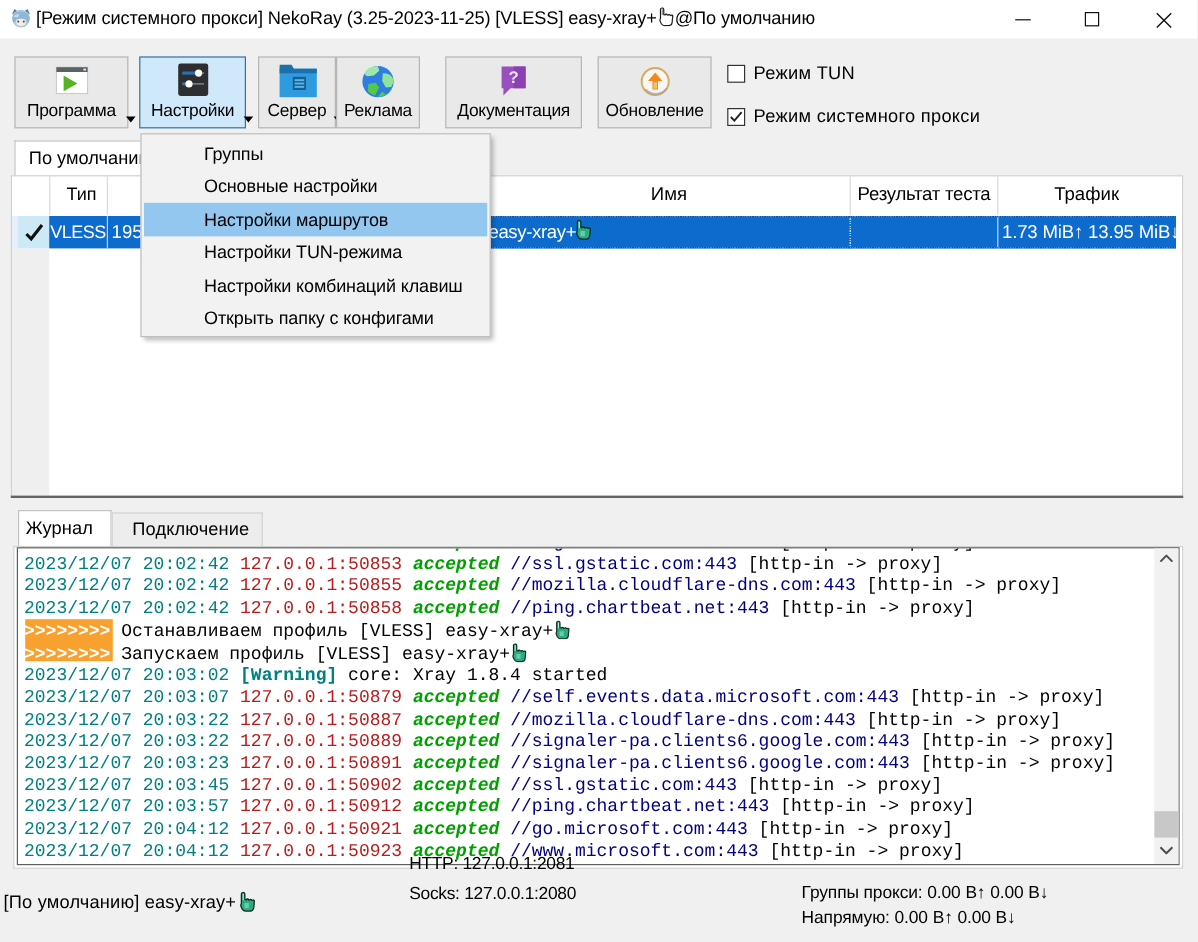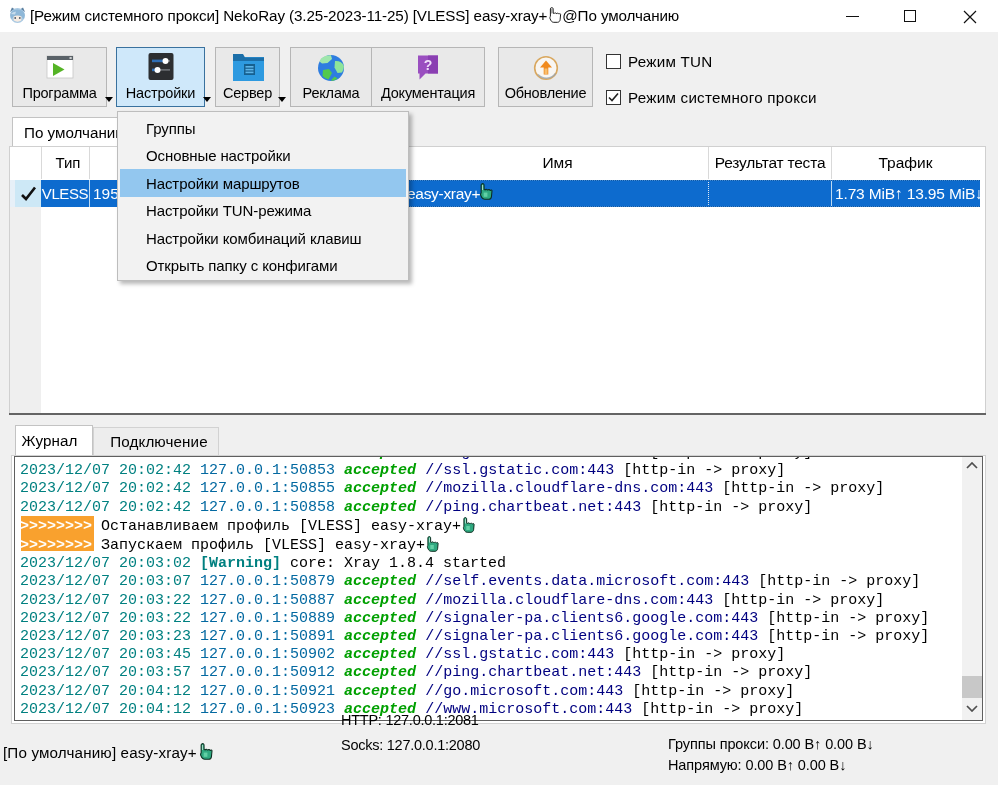--- a/index.html
+++ b/index.html
@@ -21,26 +21,26 @@
 .tab{font-size:15.2px;text-align:center;letter-spacing:0.1px}
 
 #pane1{left:9px;top:146px;width:977px;height:269px;border:1px solid #d0d0d0;background:#fff}
 #tab1{left:12px;top:117px;width:122px;height:30px;background:#fff;border:1px solid #c3c3c3;border-bottom:none;line-height:30px;padding-left:11px;font-size:15.2px}
 
 #tab2a{left:15px;top:425px;width:78px;height:31px;background:#fff;border:1px solid #c3c3c3;border-bottom:none;line-height:30px;padding-right:9px}
 #tab2b{left:93px;top:427px;width:126px;height:29px;background:#ededed;border:1px solid #d2d2d2;border-bottom:none;line-height:28px;padding-left:6px}
 #pane2{left:11px;top:455px;width:975px;height:269px;border:1px solid #d2d2d2;background:#fff}
 #logbox{left:14px;top:456px;width:969px;height:265px;border:1px solid #5f5f5f;background:#fff;overflow:hidden}
 #logcontent{position:absolute;left:5px;top:-13px;font-family:"Liberation Mono",monospace;font-size:15px;line-height:18.2px;white-space:pre}
-.ts{color:#008080}.ip{color:#0369a1}.acc{color:#00a000;font-style:italic;font-weight:bold}.url{color:#000080}
+.ts{color:#008080}.ip{color:#b91c1c}.acc{color:#00a000;font-style:italic;font-weight:bold}.url{color:#000080}
 .oj{color:#fff;font-weight:bold}
 .warn{color:#008080;font-weight:bold}
 
 #menu{left:117px;top:111px;width:292px;height:170px;background:#f2f2f2;border:1px solid #bdbdbd;box-shadow:3px 3px 4px rgba(0,0,0,0.28)}
-.mi{position:absolute;left:28px;font-size:15px;letter-spacing:-0.1px;line-height:27.4px;height:27.4px}
+.mi{position:absolute;left:52px;font-size:15px;letter-spacing:-0.1px;line-height:27.4px;height:27.4px}
 #mhl{position:absolute;left:2px;top:57px;width:286px;height:28px;background:#93c7ef}
 
 .sb{font-size:14.5px;letter-spacing:-0.1px;white-space:pre}
 svg{display:block}
 </style></head>
 <body>
 <div class="abs" id="titlebar"></div>
 <div class="abs" id="title-text">[Режим системного прокси] NekoRay (3.25-2023-11-25) [VLESS] easy-xray+<span style="display:inline-block;vertical-align:-2px"><svg width="15" height="16" viewBox="0 0 14 16">
         <path d="M3.9 0.7 C4.9 0.4 5.6 1.0 5.6 1.9 L5.7 6.2 L6.8 6.4 C7.0 5.6 8.4 5.6 8.6 6.5 L9.4 6.6 C9.6 5.9 10.9 6.0 11.1 6.8 L11.7 6.9 C12.1 6.3 13.2 6.6 13.1 7.5 L12.6 12.8 C12.5 14.0 11.4 15.3 10.0 15.3 L6.2 15.3 C5.1 15.3 4.2 14.7 3.6 13.8 L2.7 12.0 C2.2 11.0 2.4 10.0 2.9 9.3 L2.9 1.9 C2.9 1.2 3.2 0.9 3.9 0.7 Z" fill="#ffffff" stroke="#1a1a1a" stroke-width="1"></path>
         <path d="M4.0 1.8 L4.0 6.5 L4.7 6.5 L4.7 1.8 Z" fill="#555555"></path>
@@ -101,21 +101,21 @@
         <path d="M2 6 L12 6 L14 9.5 L33 9.5 L33 13 L2 13 Z" fill="#1c6fa9"></path>
         <rect x="13" y="16" width="11" height="11" fill="#16608f"></rect>
         <rect x="14.5" y="18" width="8" height="1.6" fill="#5cb4e8"></rect>
         <rect x="14.5" y="20.8" width="8" height="1.6" fill="#5cb4e8"></rect>
         <rect x="14.5" y="23.6" width="8" height="1.6" fill="#5cb4e8"></rect>
       </svg>
     </span>
     <span class="lbl">Сервер</span>
     <span class="dropar" style="left:62px"></span>
   </div>
-<div class="abs tbtn" style="left:290px;width:82px">
+<div class="abs tbtn" style="left:280px;width:70px">
     <span class="ic">
       <svg style="position:relative;top:1px" width="34" height="34" viewBox="0 0 34 34">
         <circle cx="17" cy="19" r="13" fill="#2e7de0"></circle>
         <path d="M7 9.5 Q12 5.5 17 6.3 L18 10 L13.5 14 L8 14.5 L5.5 12.5 Z" fill="#9fe7ac"></path>
         <path d="M21 12 Q27.5 11.5 29.9 17 Q30.2 20 28 23.5 L23.5 24 L20.5 18.5 Z" fill="#8ee49a"></path>
         <path d="M9 21 L15 20 L18 24 L14.5 30.5 Q11 29.8 8.5 27 Z" fill="#52c94c"></path>
         <path d="M17.5 30.8 L20.5 27.5 L23.5 29.5 Q20.8 31.8 17.5 31.9 Z" fill="#52c94c"></path>
       </svg>
     </span>
     <span class="lbl">Реклама</span>

